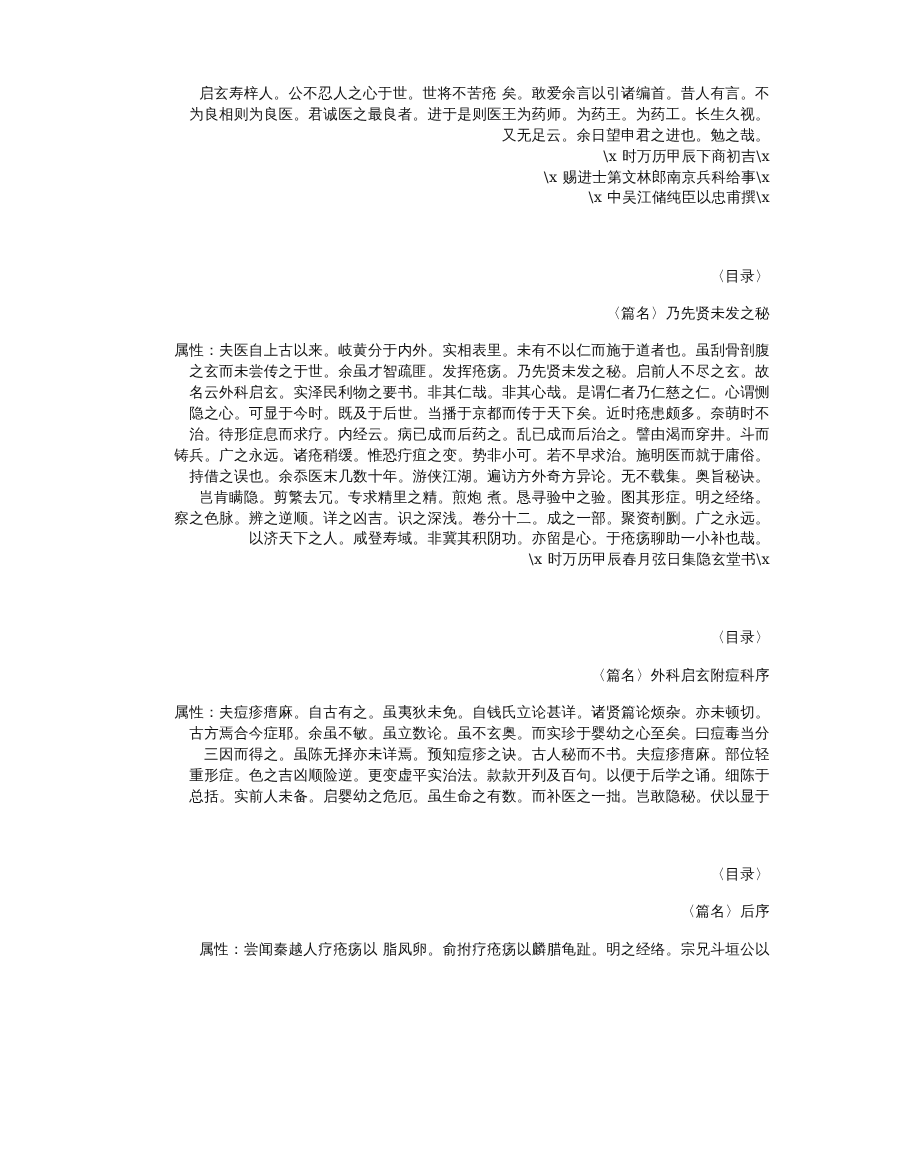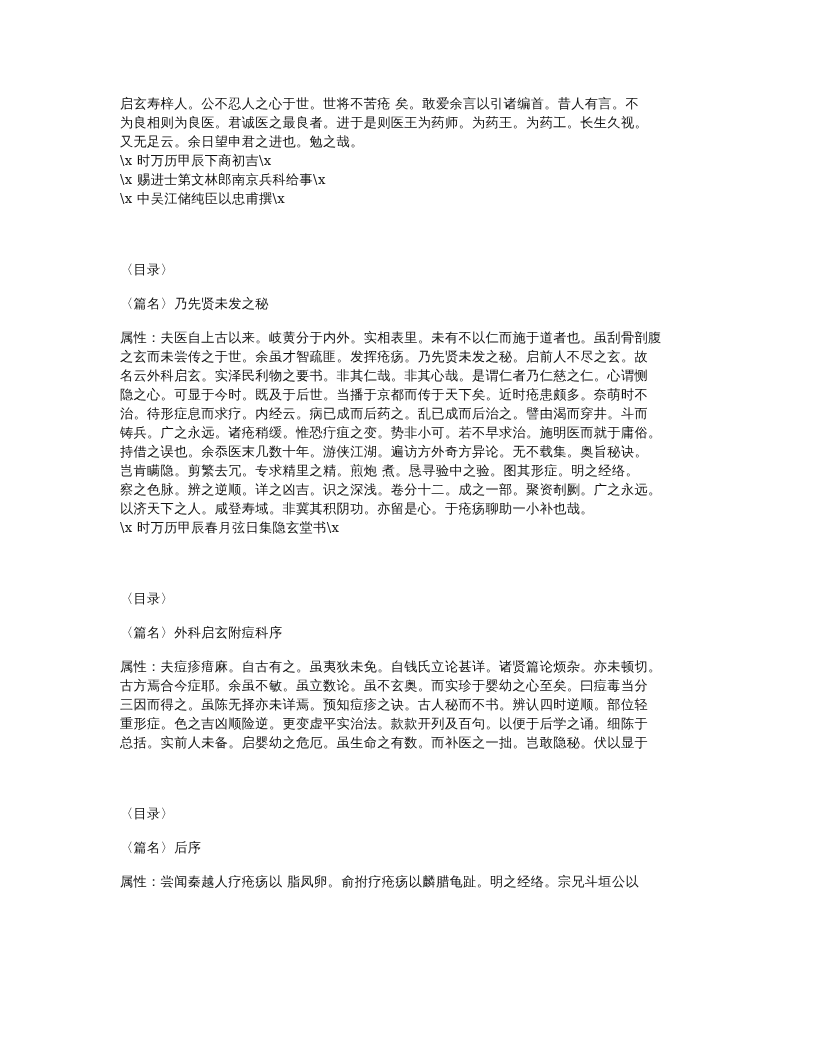--- a/index.html
+++ b/index.html
@@ -1,18 +1,18 @@
 <!DOCTYPE html>
 <html><head>
 <meta charset="utf-8">
 <style>
   html, body { margin: 0; padding: 0; background: #ffffff; }
   body { width: 816px; height: 1056px; position: relative; overflow: hidden;
          font-family: "DejaVu Serif", "Liberation Serif", serif; color: #111; }
-  .page { position: absolute; left: 120px; top: 94px; width: 580px; }
+  .page { position: absolute; left: 120px; top: 76px; width: 580px; text-align: right; }
   .line { font-size: 13.2px; line-height: 19px; height: 19px; white-space: nowrap; letter-spacing: 0.35px; }
   .gap-lg { height: 52px; }
   .gap-sm { height: 15px; }
   .block { }
 </style>
 </head>
 <body>
 
 <div class="page">
 
@@ -47,21 +47,21 @@
 
   <div class="gap-lg"></div>
 
   <div class="block">
     <div class="line">〈目录〉</div>
     <div class="gap-sm"></div>
     <div class="line">〈篇名〉外科启玄附痘科序</div>
     <div class="gap-sm"></div>
     <div class="line">属性：夫痘疹瘄麻。自古有之。虽夷狄未免。自钱氏立论甚详。诸贤篇论烦杂。亦未顿切。</div>
     <div class="line">古方焉合今症耶。余虽不敏。虽立数论。虽不玄奥。而实珍于婴幼之心至矣。曰痘毒当分</div>
-    <div class="line">三因而得之。虽陈无择亦未详焉。预知痘疹之诀。古人秘而不书。辨认四时逆顺。部位轻</div>
+    <div class="line">三因而得之。虽陈无择亦未详焉。预知痘疹之诀。古人秘而不书。夫痘疹瘄麻。部位轻</div>
     <div class="line">重形症。色之吉凶顺险逆。更变虚平实治法。款款开列及百句。以便于后学之诵。细陈于</div>
     <div class="line">总括。实前人未备。启婴幼之危厄。虽生命之有数。而补医之一拙。岂敢隐秘。伏以显于</div>
   </div>
 
   <div class="gap-lg"></div>
 
   <div class="block">
     <div class="line">〈目录〉</div>
     <div class="gap-sm"></div>
     <div class="line">〈篇名〉后序</div>

